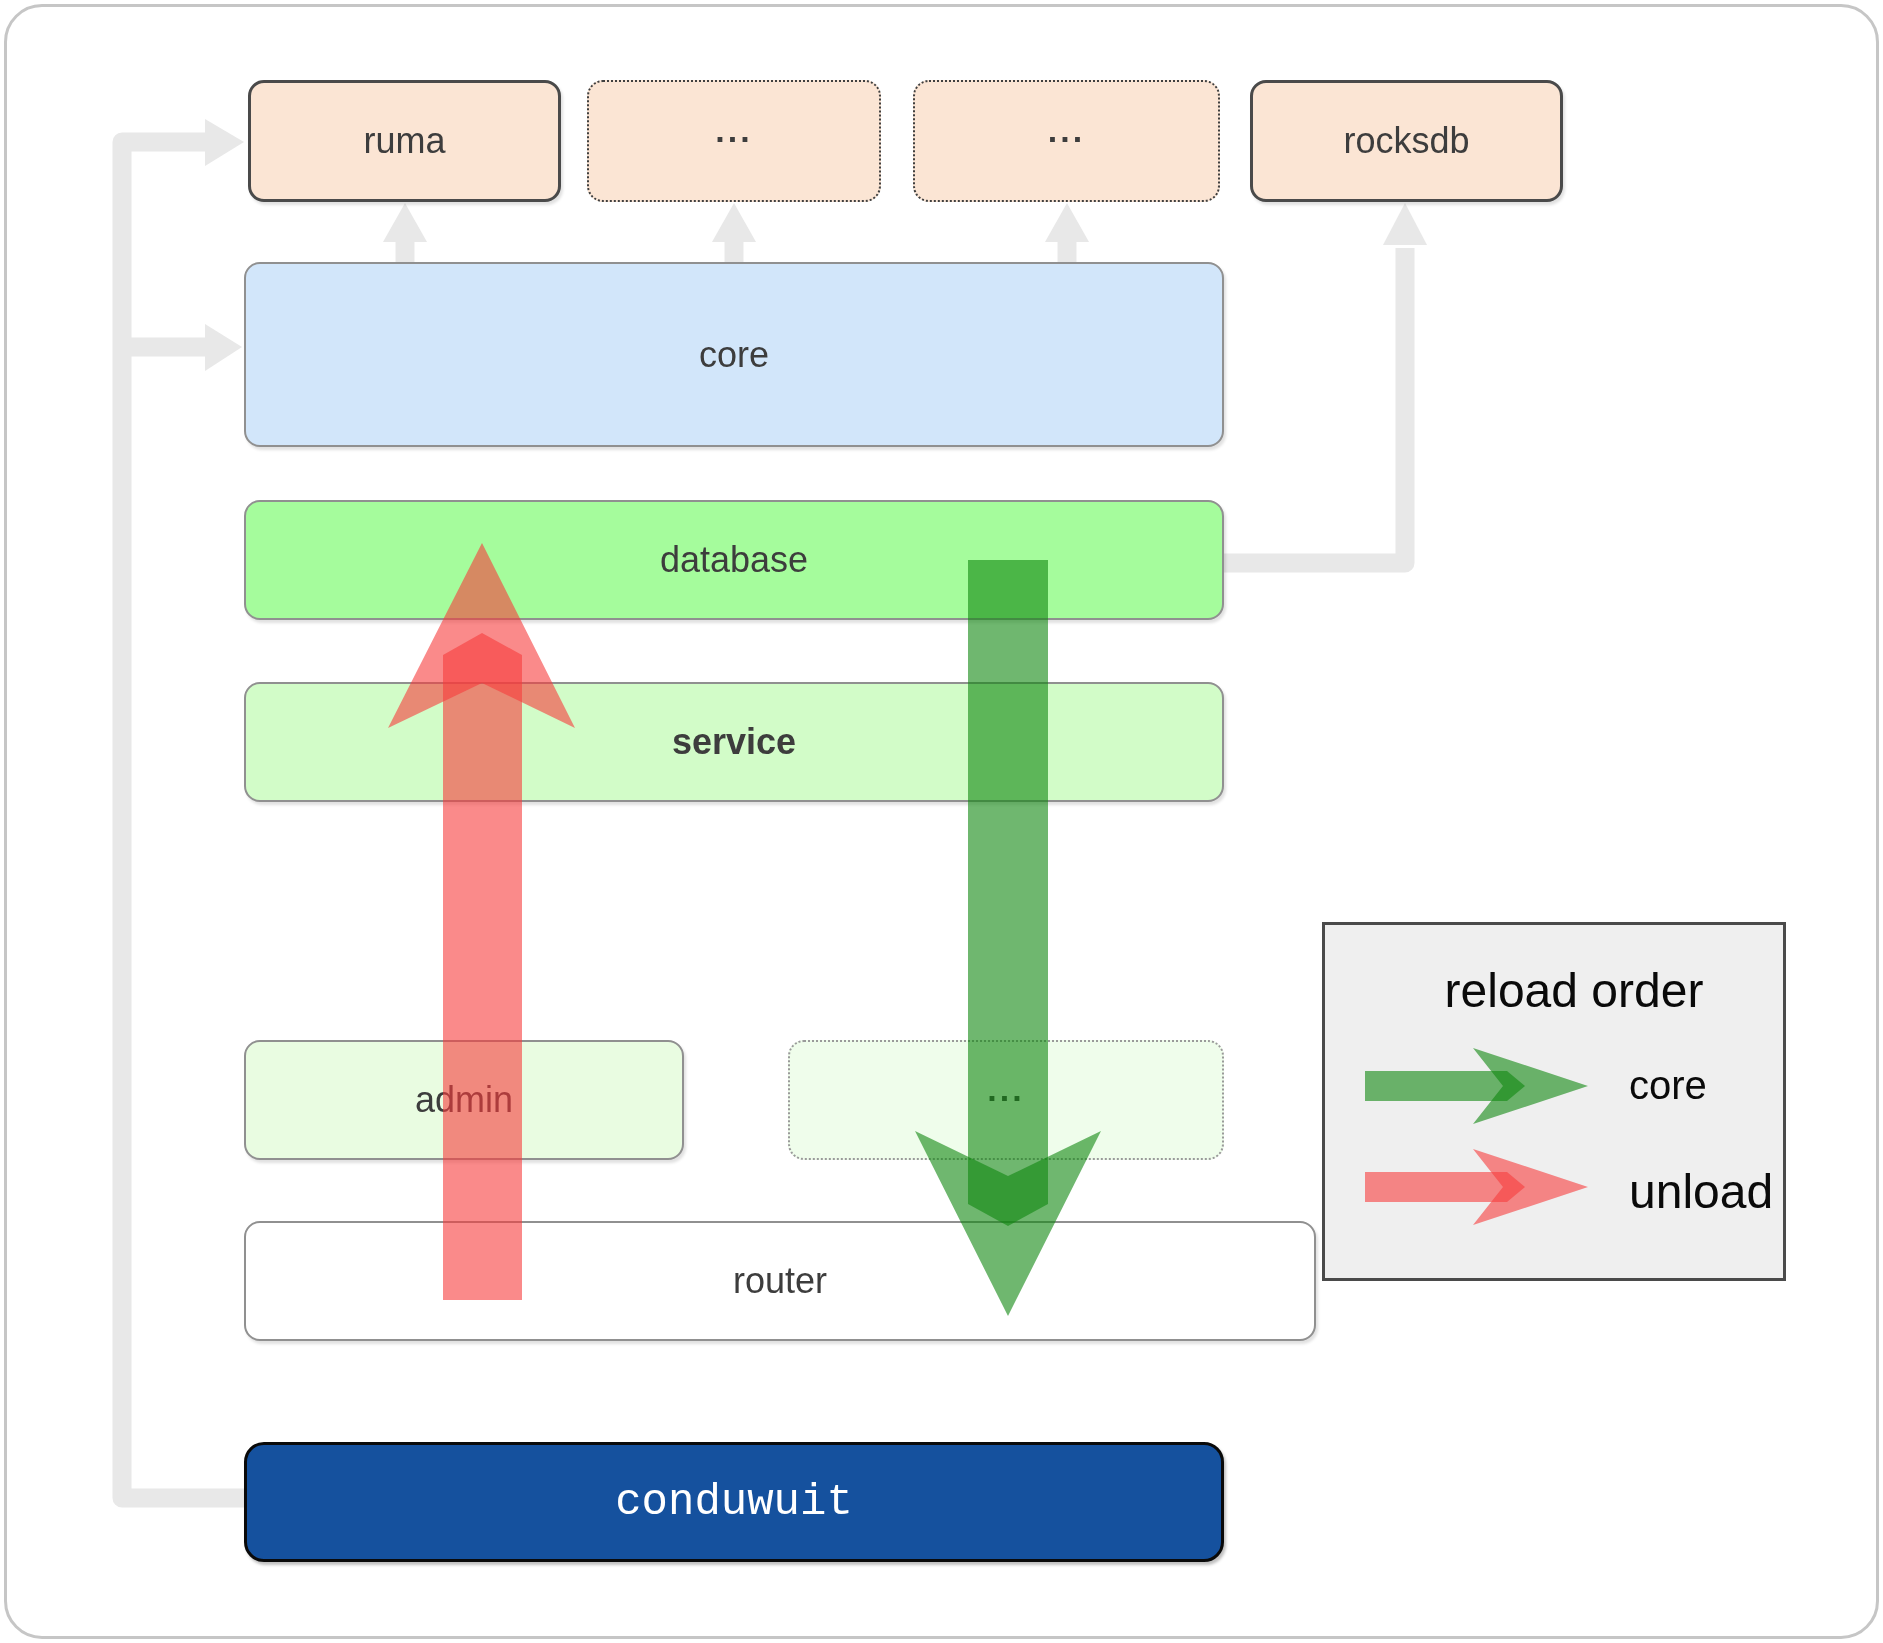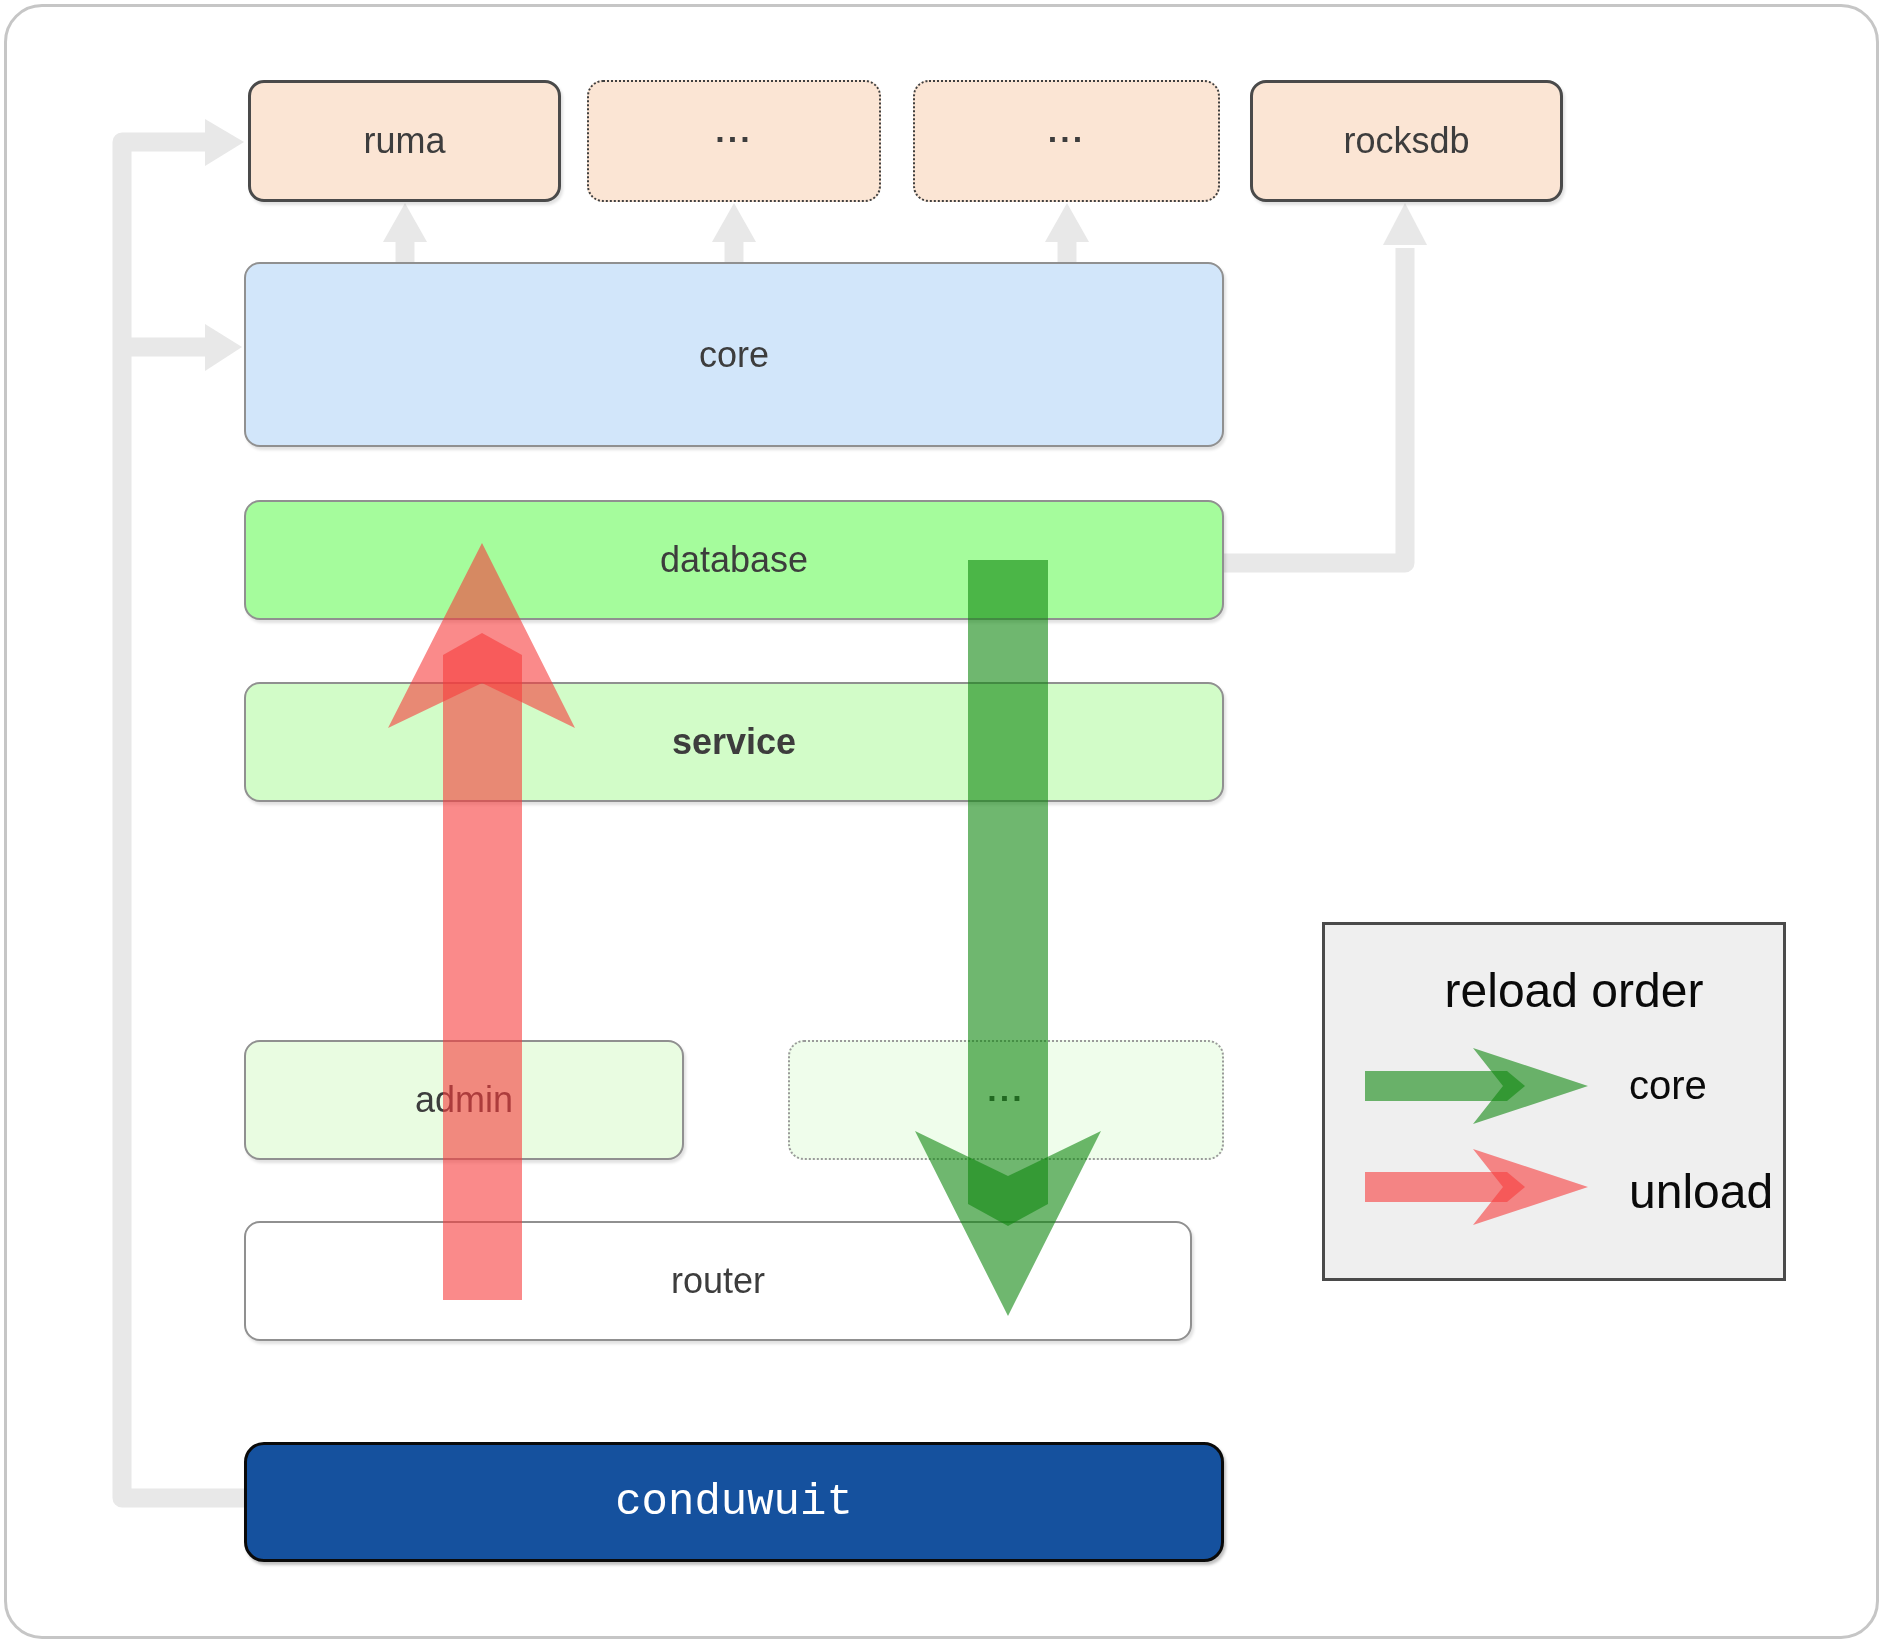--- a/index.html
+++ b/index.html
@@ -29,21 +29,21 @@
   .b-ruma{left:248px;top:80px;width:313px;height:122px;}
   .b-ext1{left:587px;top:80px;width:294px;height:122px;}
   .b-ext2{left:913px;top:80px;width:307px;height:122px;}
   .b-rocksdb{left:1250px;top:80px;width:313px;height:122px;}
   .b-core{left:244px;top:262px;width:980px;height:185px;background:var(--blue);}
   .b-database{left:244px;top:500px;width:980px;height:120px;background:var(--database-green);}
   .b-service{left:244px;top:682px;width:980px;height:120px;background:var(--service-green);font-weight:bold;}
   .b-api{left:244px;top:861px;width:980px;height:120px;background:var(--api-green);}
   .b-admin{left:244px;top:1040px;width:440px;height:120px;background:var(--admin-green);}
   .b-extadmin{left:788px;top:1040px;width:436px;height:120px;background:var(--admin-ext-green);}
-  .b-router{left:244px;top:1221px;width:948px;height:120px;background:var(--router-white);}
+  .b-router{left:244px;top:1221px;width:1072px;height:120px;background:var(--router-white);}
   .b-conduwuit{left:244px;top:1442px;width:980px;height:120px;background:var(--conduwuit-navy);
     border:3px solid #0a0a0a;color:#ffffff;font-size:44px;border-radius:20px;
     box-shadow:2px 3px 3px rgba(0,0,0,0.25);font-family:Liberation Mono, monospace;}
   .dots{font-weight:700;letter-spacing:3px;transform:translateY(-28%);font-size:34px;}
   
   .legend{
     position:absolute;left:1322px;top:922px;width:464px;height:359px;z-index:2;
     background:var(--legend-bg);border:3px solid var(--border-dark);box-sizing:border-box;
   }
   .legend-title{

